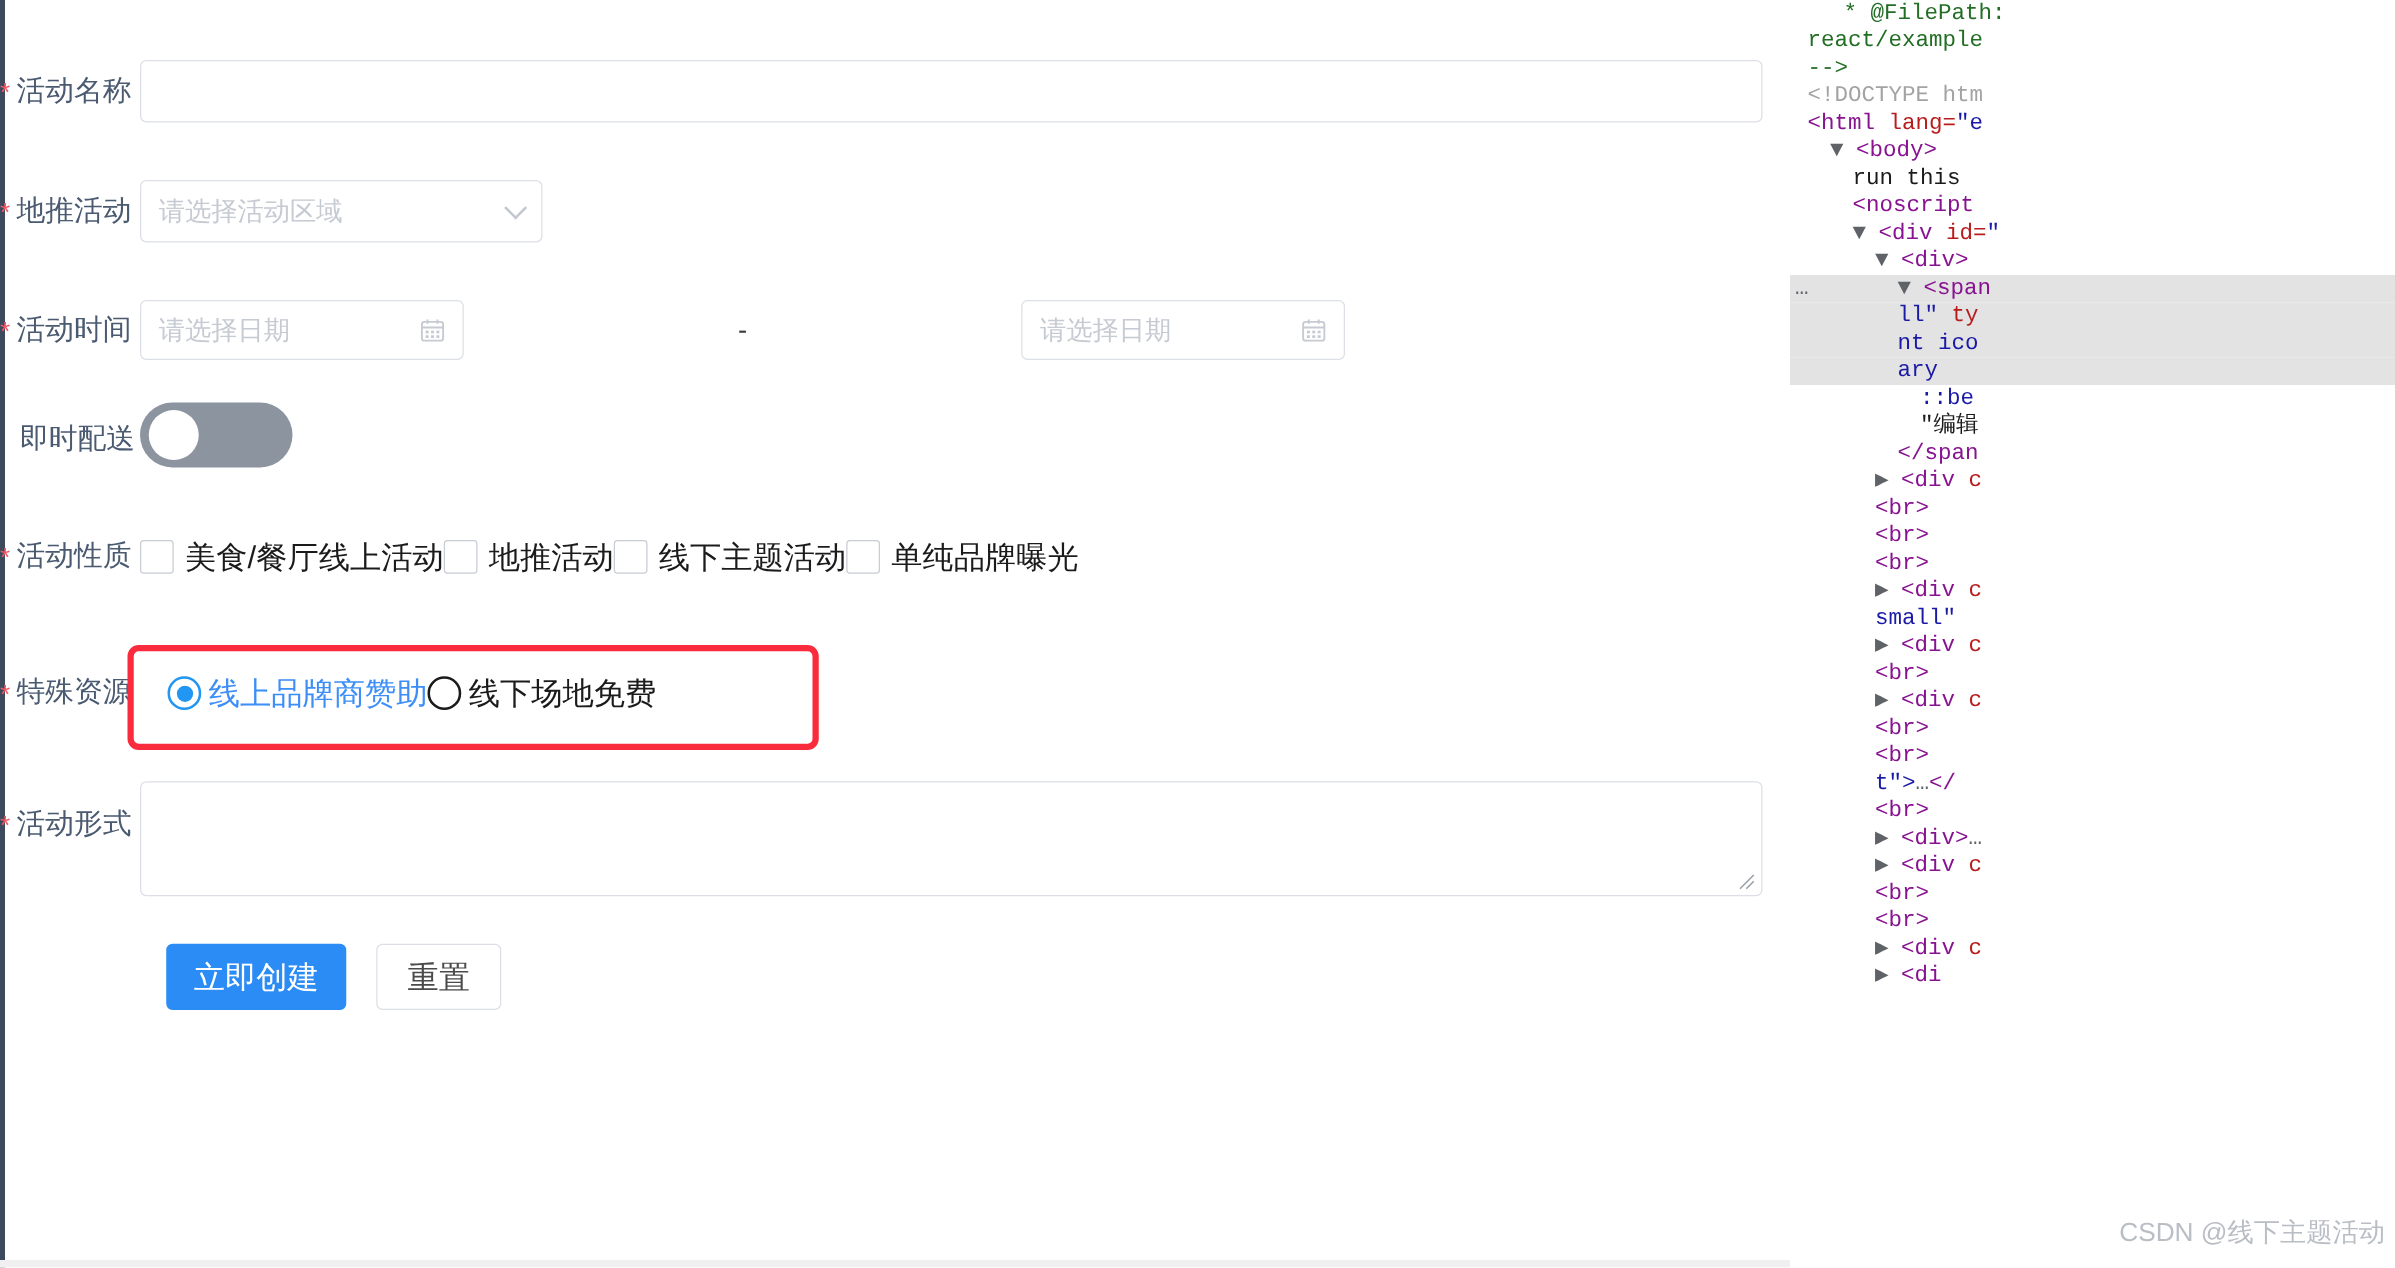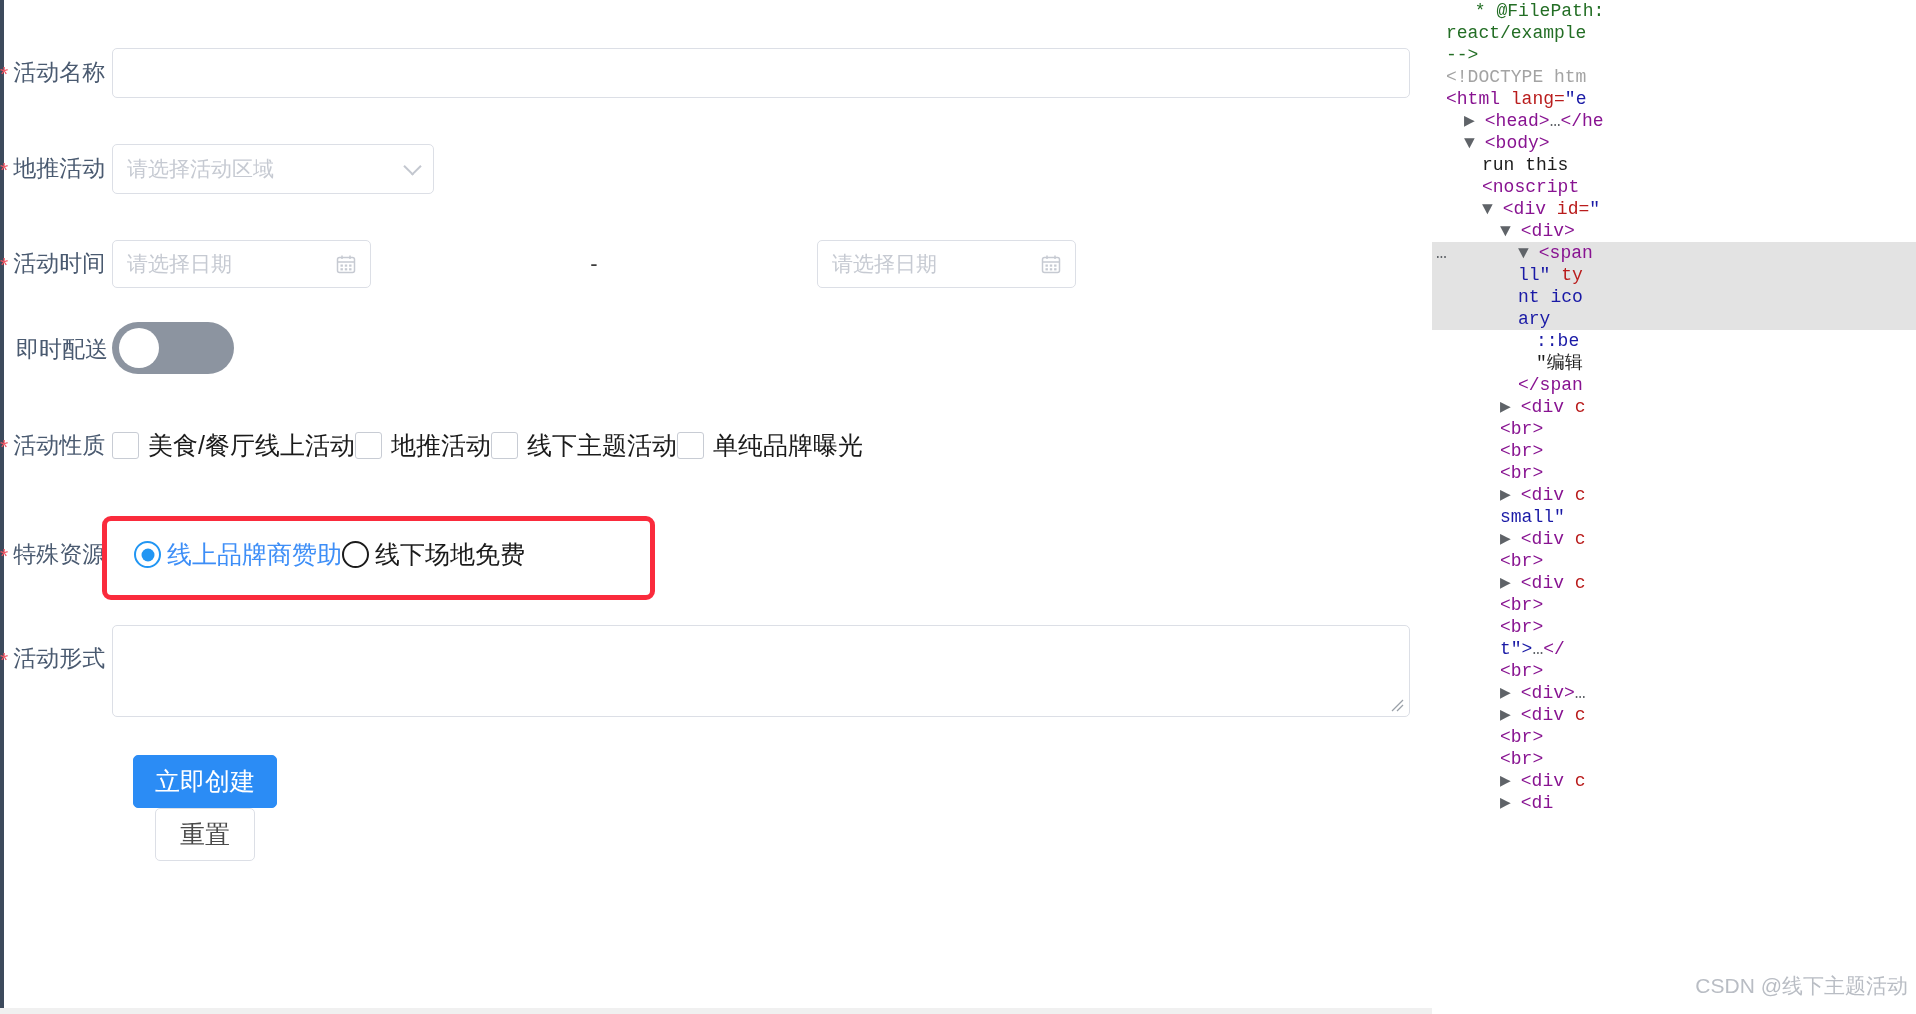--- a/index.html
+++ b/index.html
@@ -277,37 +277,36 @@
           <span class="ta-grip">
             <svg width="16" height="16" viewBox="0 0 16 16">
               <line x1="14" y1="3" x2="3" y2="14" stroke="#9aa0a8" stroke-width="1.3"></line>
               <line x1="14" y1="8" x2="8" y2="14" stroke="#9aa0a8" stroke-width="1.3"></line>
             </svg>
           </span>
         </div>
       </div>
     </div>
 
-    <div class="row" style="left:133px; top:755px;flex-direction:column;">
+    <div class="row" style="left:133px; top:755px;">
       <div class="btn btn-primary" style="width:144px;">立即创建</div>
       <div style="width:24px;"></div>
       <div class="btn btn-default" style="width:100px;">重置</div>
     </div>
 
     <div class="bottom-strip"></div>
   </div>
 
   <div class="devtools">
     <div id="dt-lines">
         <div class="dt-line"><span style="display:inline-block;width:32px"></span><span class="cm"> * @FilePath:</span></div>
         <div class="dt-line"><span style="display:inline-block;width:14px"></span><span class="cm">react/example</span></div>
         <div class="dt-line"><span style="display:inline-block;width:14px"></span><span class="cm">--&gt;</span></div>
         <div class="dt-line"><span style="display:inline-block;width:14px"></span><span class="dc">&lt;!DOCTYPE htm</span></div>
         <div class="dt-line"><span style="display:inline-block;width:14px"></span><span class="tw">&lt;html </span><span class="at">lang=</span><span class="av">"e</span></div>
-        <div class="dt-line"><span style="display:inline-block;width:32px"></span><span class="tri">▶</span> <span class="tw">&lt;head&gt;</span><span class="dots">…</span><span class="tw">&lt;/he</span></div>
         <div class="dt-line"><span style="display:inline-block;width:32px"></span><span class="tri">▼</span> <span class="tw">&lt;body&gt;</span></div>
         <div class="dt-line"><span style="display:inline-block;width:50px"></span><span class="tx">run this </span></div>
         <div class="dt-line"><span style="display:inline-block;width:50px"></span><span class="tw">&lt;noscript</span></div>
         <div class="dt-line"><span style="display:inline-block;width:50px"></span><span class="tri">▼</span> <span class="tw">&lt;div </span><span class="at">id=</span><span class="av">"</span></div>
         <div class="dt-line"><span style="display:inline-block;width:68px"></span><span class="tri">▼</span> <span class="tw">&lt;div&gt;</span></div>
         <div class="dt-line sel"><span class="dots" style="position:absolute;left:4px;">…</span><span style="display:inline-block;width:86px"></span><span class="tri">▼</span> <span class="tw">&lt;span </span></div>
         <div class="dt-line sel"><span style="display:inline-block;width:86px"></span><span class="av">ll" </span><span class="at">ty</span></div>
         <div class="dt-line sel"><span style="display:inline-block;width:86px"></span><span class="av">nt ico</span></div>
         <div class="dt-line sel"><span style="display:inline-block;width:86px"></span><span class="av">ary</span></div>
         <div class="dt-line"><span style="display:inline-block;width:104px"></span><span class="ps">::be</span></div>

